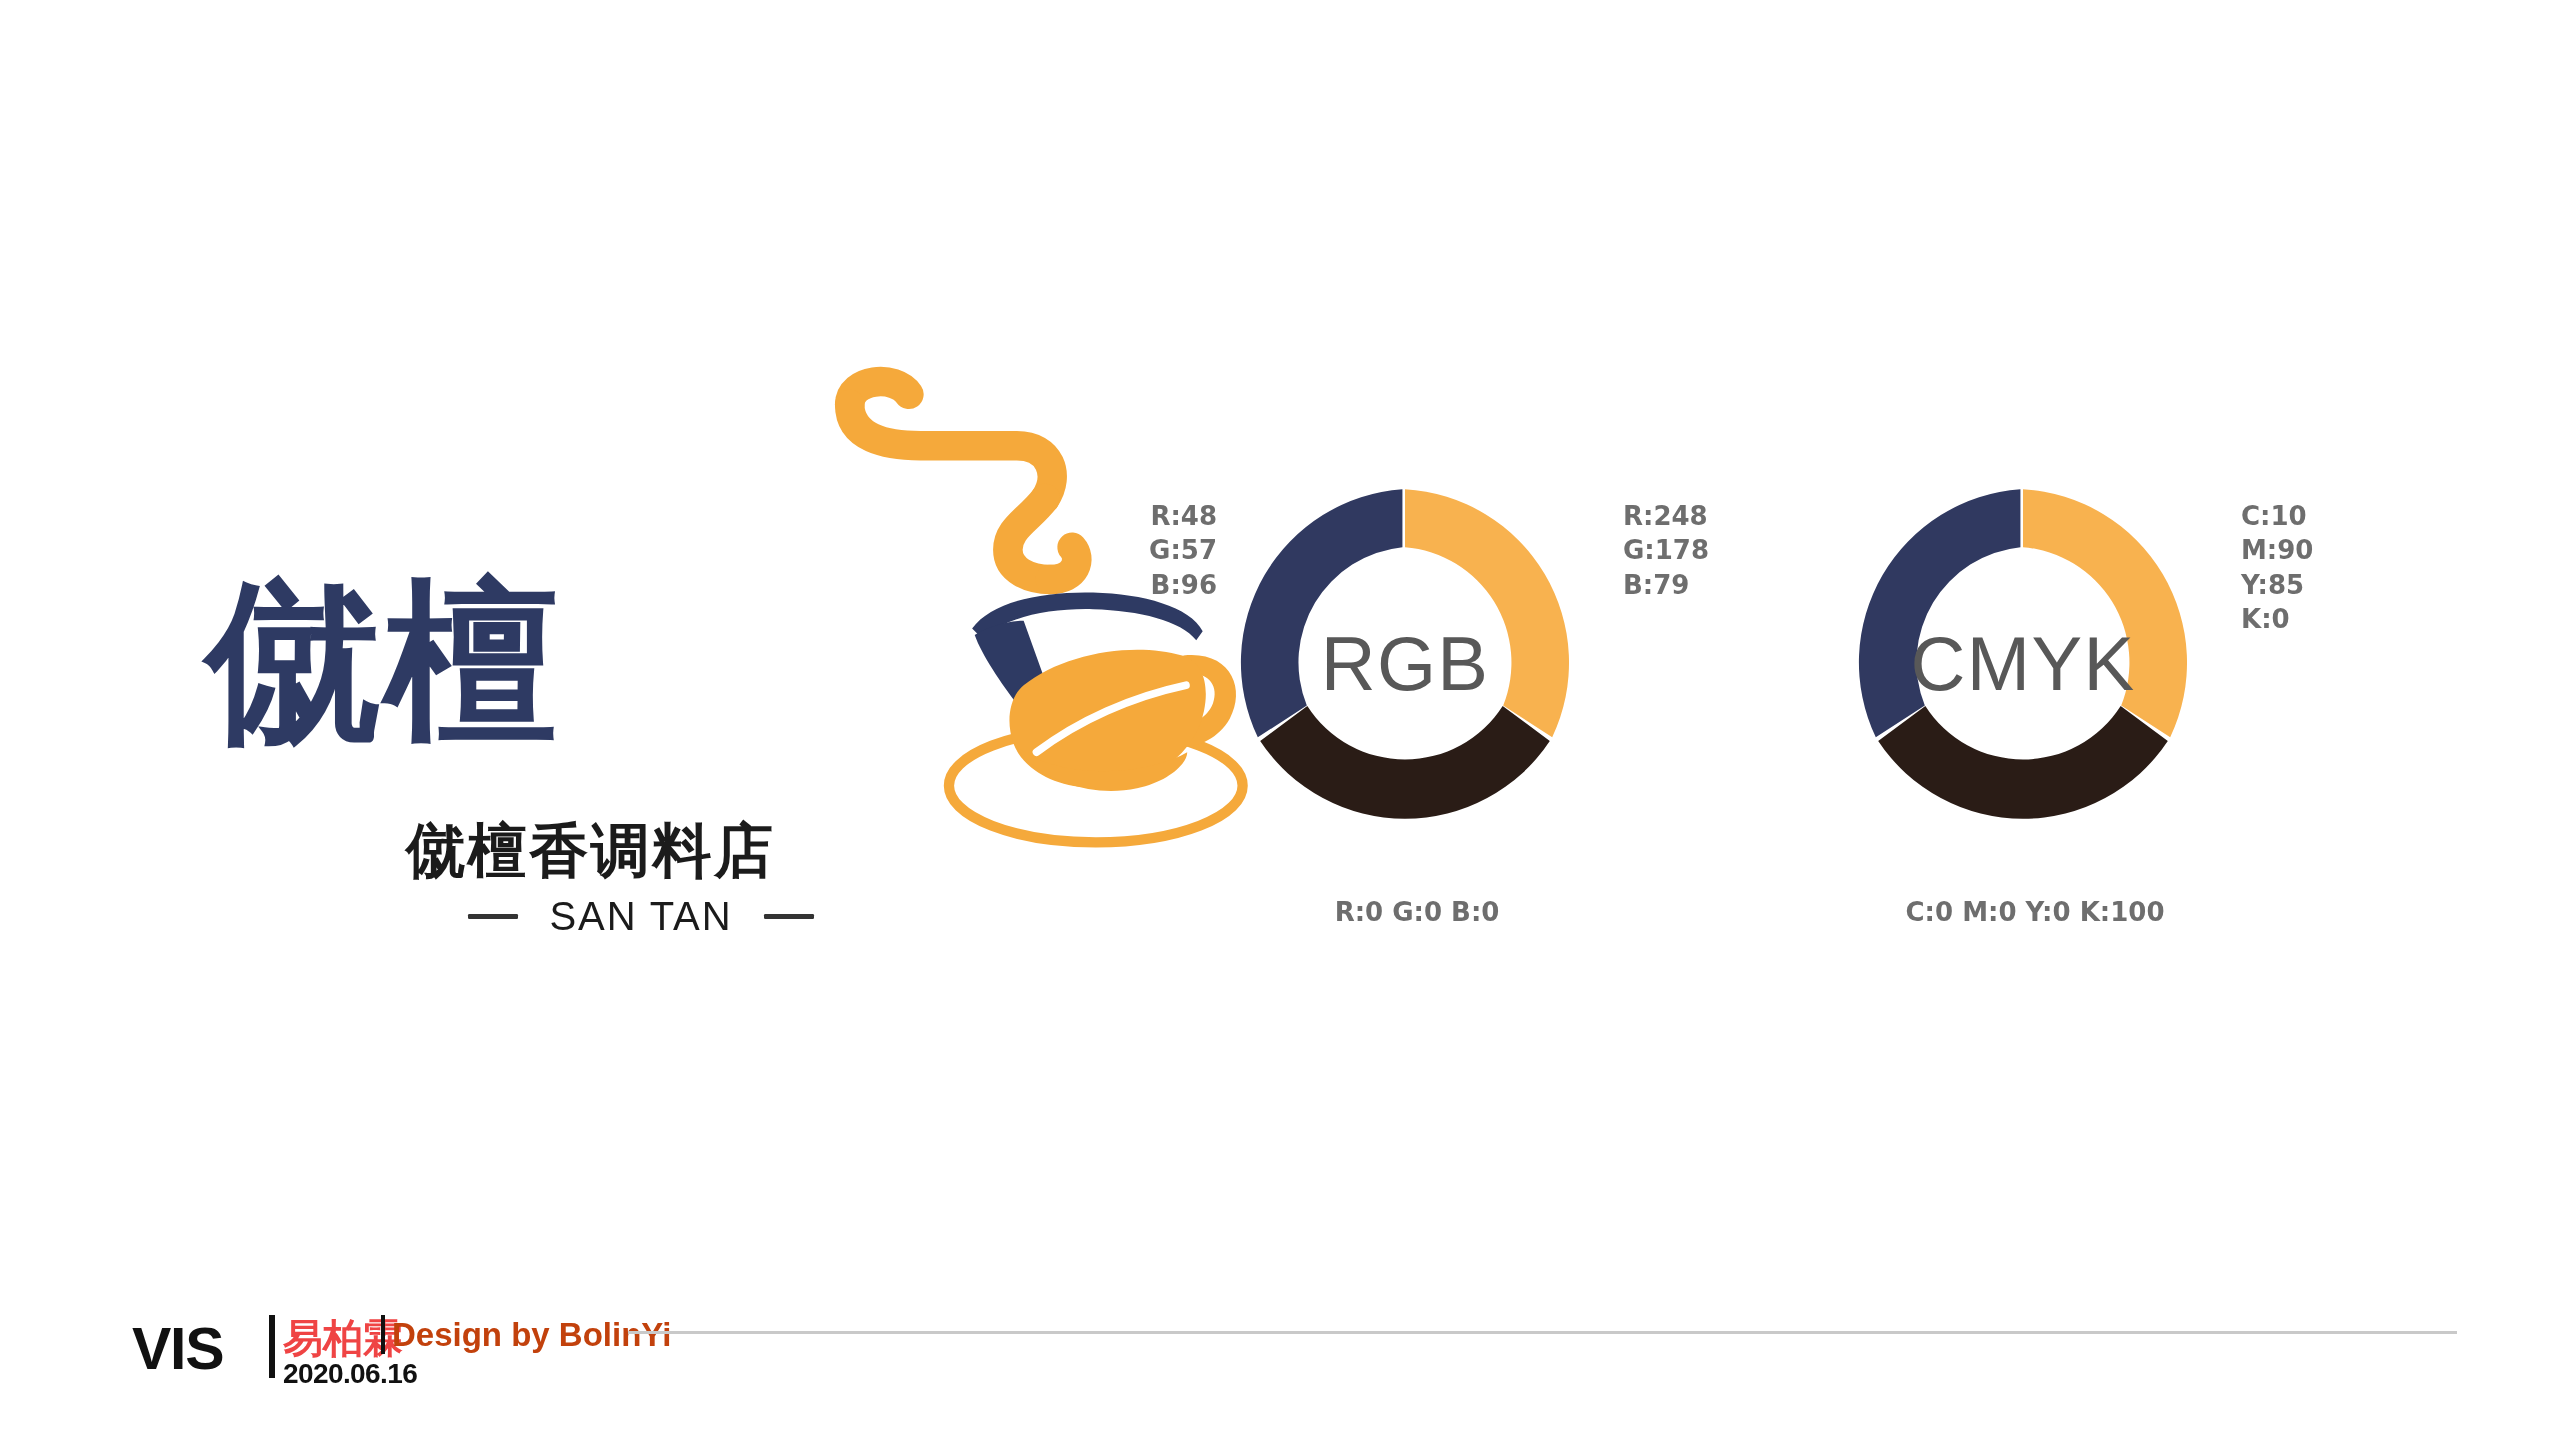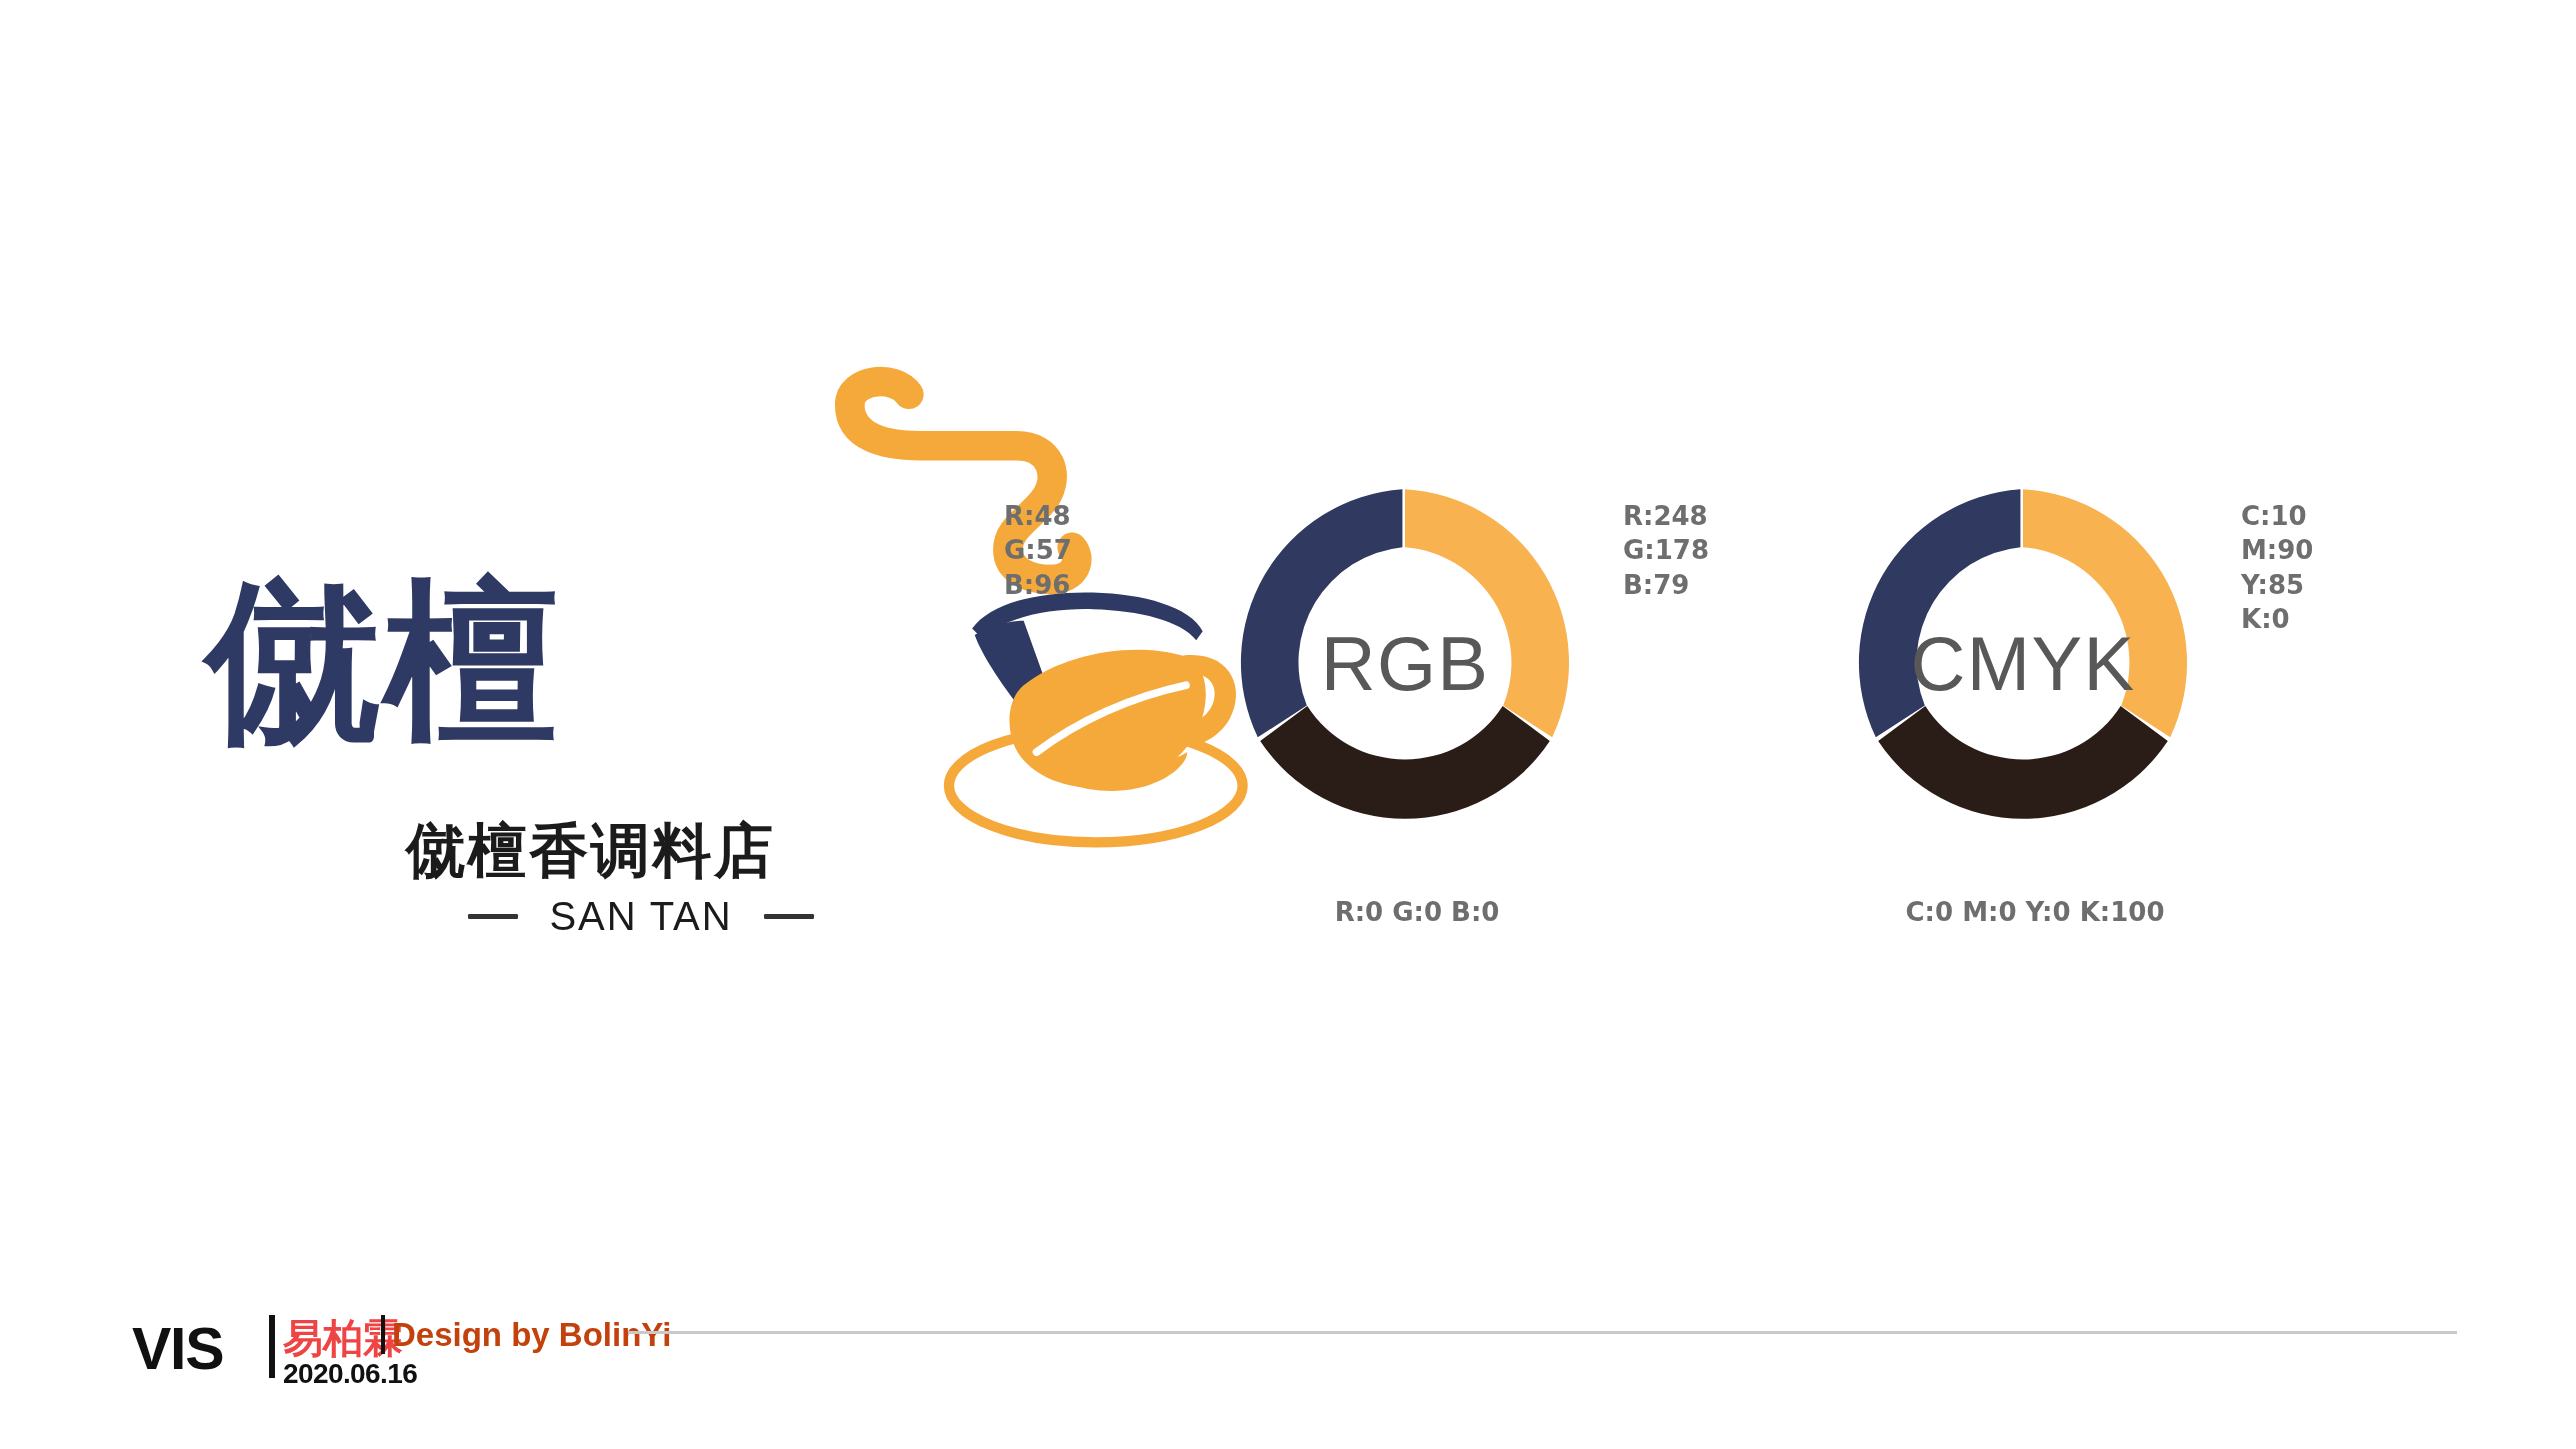--- a/index.html
+++ b/index.html
@@ -129,21 +129,21 @@
     line-height: 1.32;
     color: #6e6e6e;
     white-space: pre-line;
   }
   .label-left   { right: 515px; top: 48px; text-align: left; width: 213px; }
   .label-right  { left: 515px;  top: 48px; text-align: left; width: 219px; }
   .label-bottom {
     left: 0; top: 444px; width: 618px;
     text-align: center;
   }
-  #panel-rgb .label-left  { right: 509px; }
+  #panel-rgb .label-left  { right: 509px; text-align: right; }
   #panel-cmyk .label-left { right: 509px; }
 
   
   #footer {
     position: absolute;
     left: 0;
     top: 1301px;
     width: 2576px;
     height: 103px;
   }

